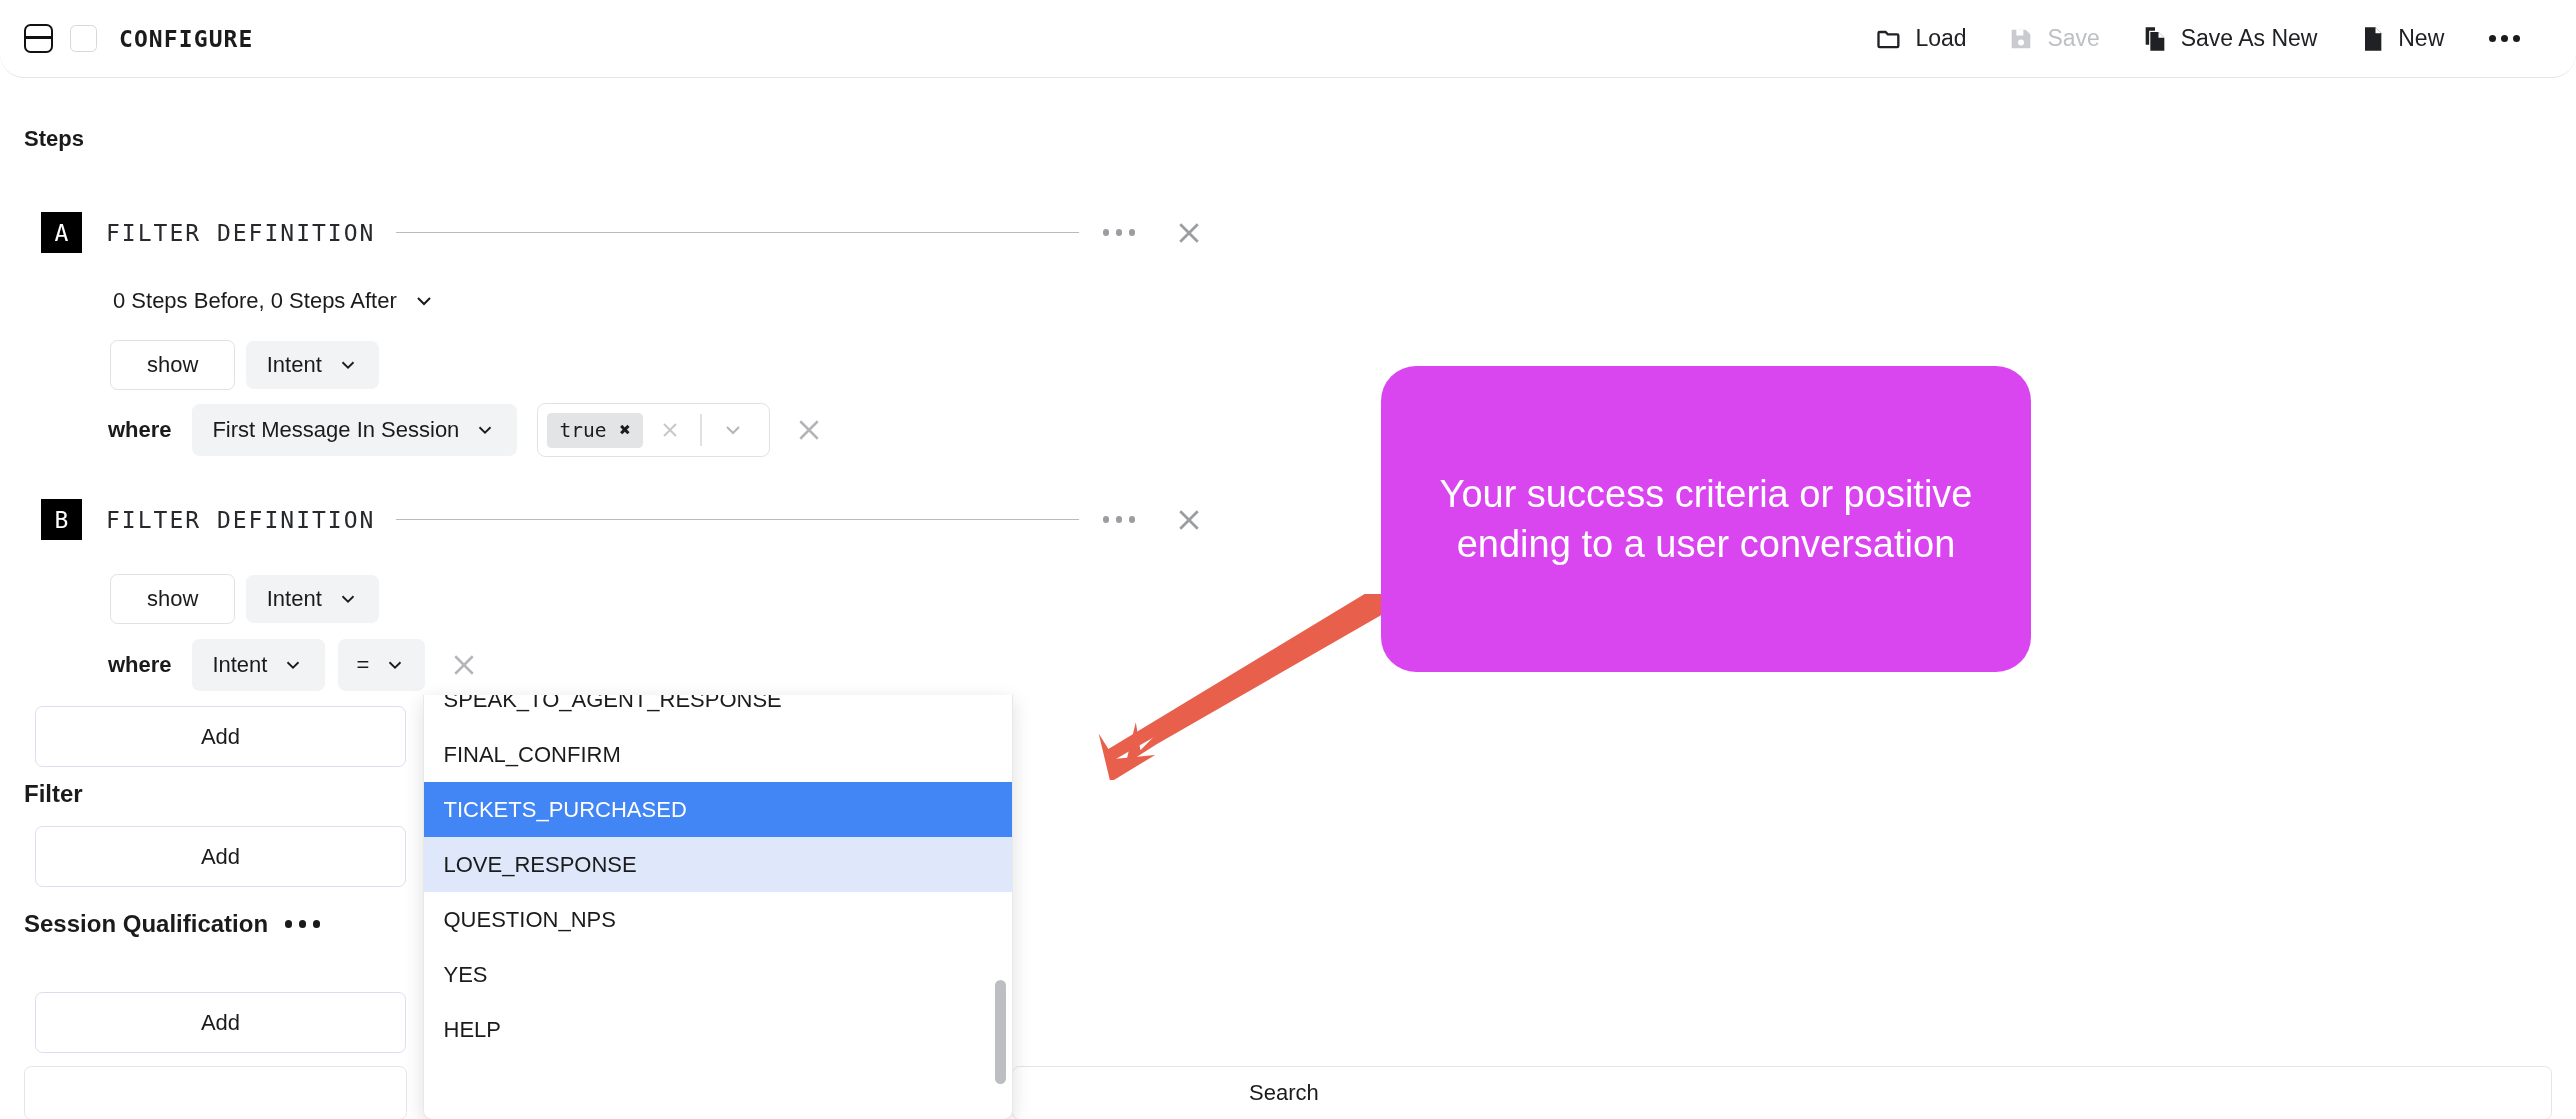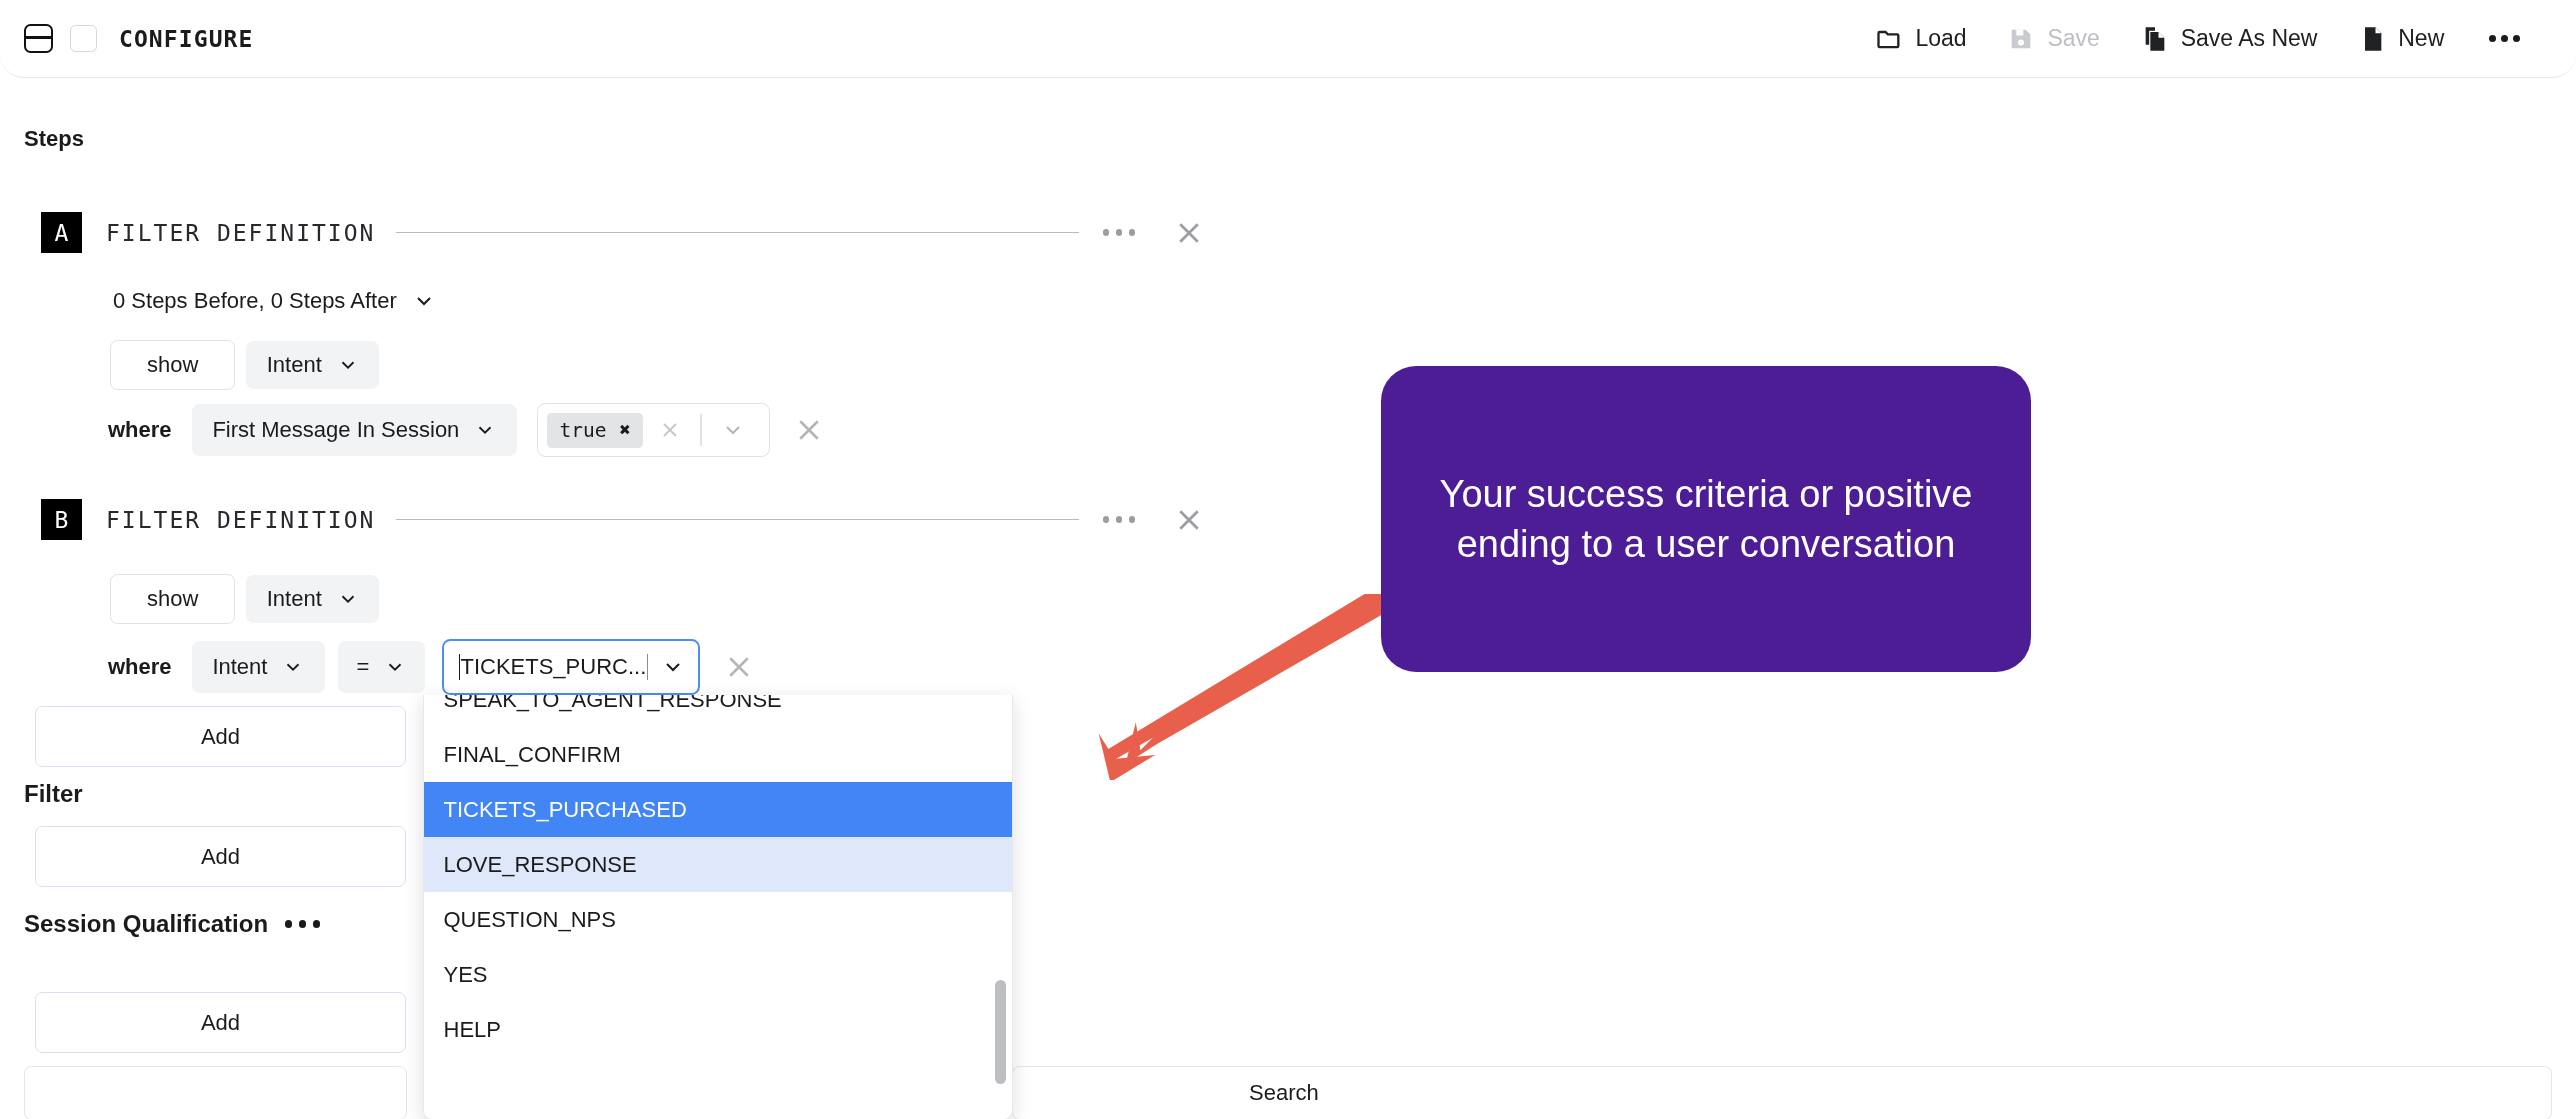--- a/index.html
+++ b/index.html
@@ -154,21 +154,21 @@
   .dd-item.hov { background: #dfe8fb; }
   .dd-scroll {
     position: absolute; right: 6.5px; top: 285px; width: 11px; height: 104px;
     background: #bcbec2; border-radius: 5.6px;
   }
 
   
   .callout-arrow { position: absolute; left: 1068px; top: 594px; }
   .callout {
     position: absolute; left: 1381px; top: 366px; width: 650px; height: 306px;
-    background: #4c1d95; border-radius: 35px;
+    background: #d946ef; border-radius: 35px;
     display: flex; align-items: center; justify-content: center;
     padding: 0 43px;
   }
   .callout-text {
     color: #fff; font-size: 38px; line-height: 1.32; text-align: center;
   }
 </style>
 </head>
 <body>
 
@@ -346,28 +346,20 @@
       </span>
     </div>
     <div class="pill-grey" style="margin-left:13px; padding:13px 18.6px;">
       <span>=</span>
       <span>
         <svg class="ic" width="22" height="22" viewBox="0 0 24 24" fill="none" stroke="#1b1b1b" stroke-width="2">
           <path d="M6 9l6 6 6-6"></path>
         </svg>
       </span>
     </div>
-    <div class="focusbox" style="margin-left:16.7px;">
-      <span class="focus-text">TICKETS_PURC...</span>
-      <span>
-        <svg class="ic" width="24" height="24" viewBox="0 0 24 24" fill="none" stroke="#1b1b1b" stroke-width="2">
-          <path d="M6 9l6 6 6-6"></path>
-        </svg>
-      </span>
-    </div>
     <div style="margin-left:24px; cursor:pointer;">
       <svg class="ic" width="30" height="30" viewBox="0 0 24 24" stroke="#b3b5b9" stroke-width="2">
         <path d="M5 5l14 14M19 5L5 19"></path>
       </svg>
     </div>
   </div>
 
   <div class="add-btn" style="position:absolute; left:35px; top:706px; width:371px;">Add</div>
 
   <div class="sec-label" style="position:absolute; left:24px; top:780px;">Filter</div>

